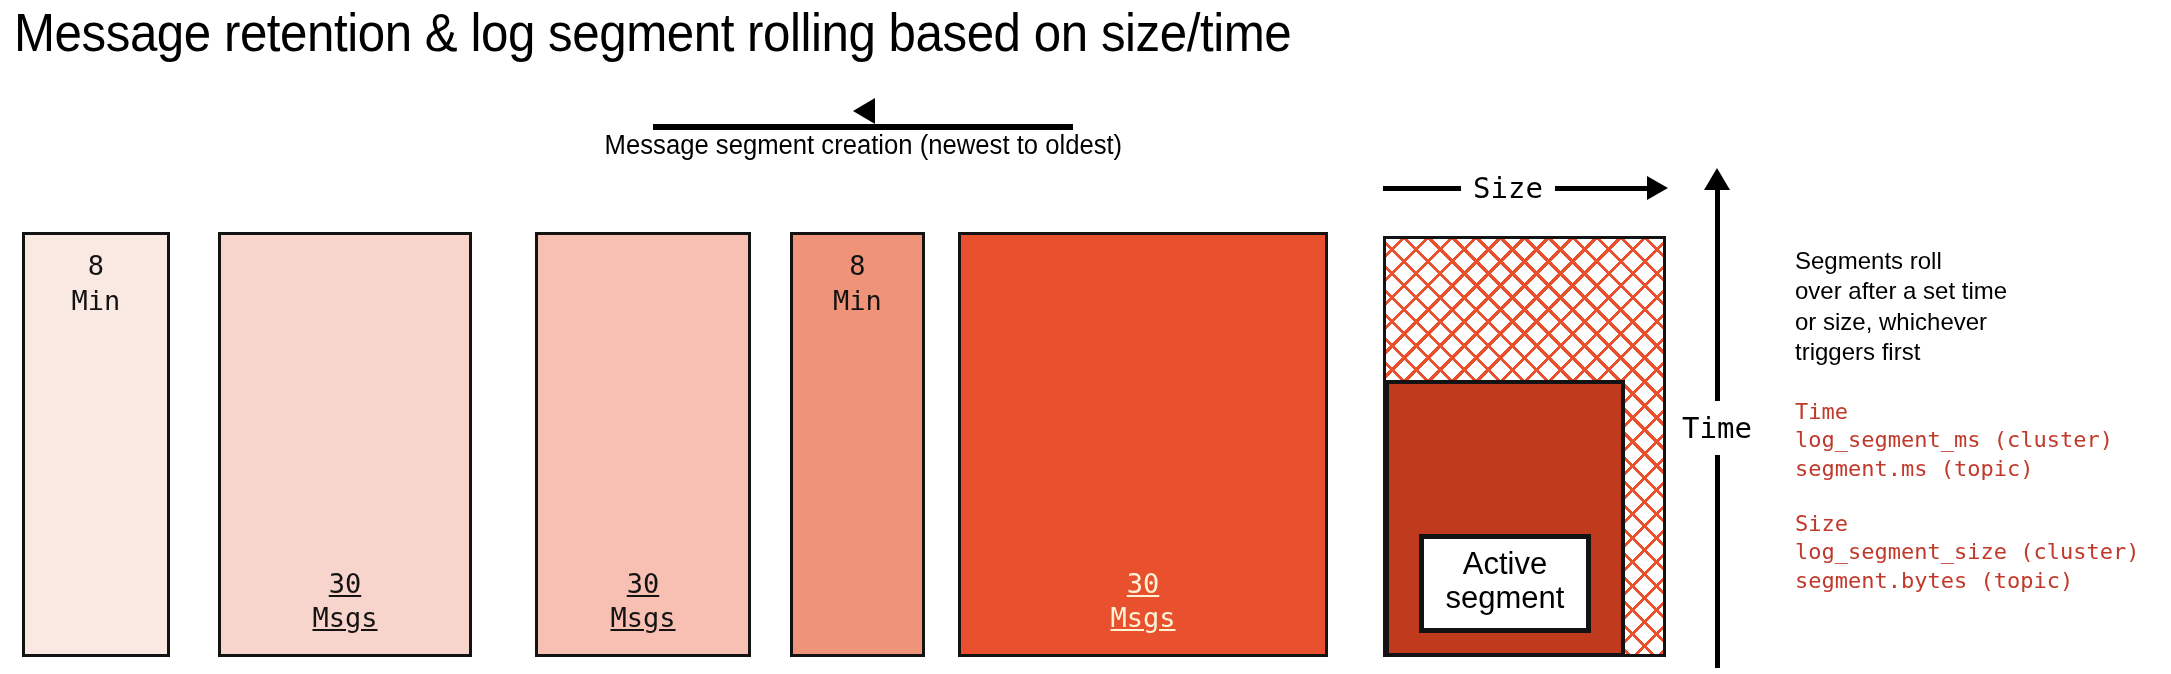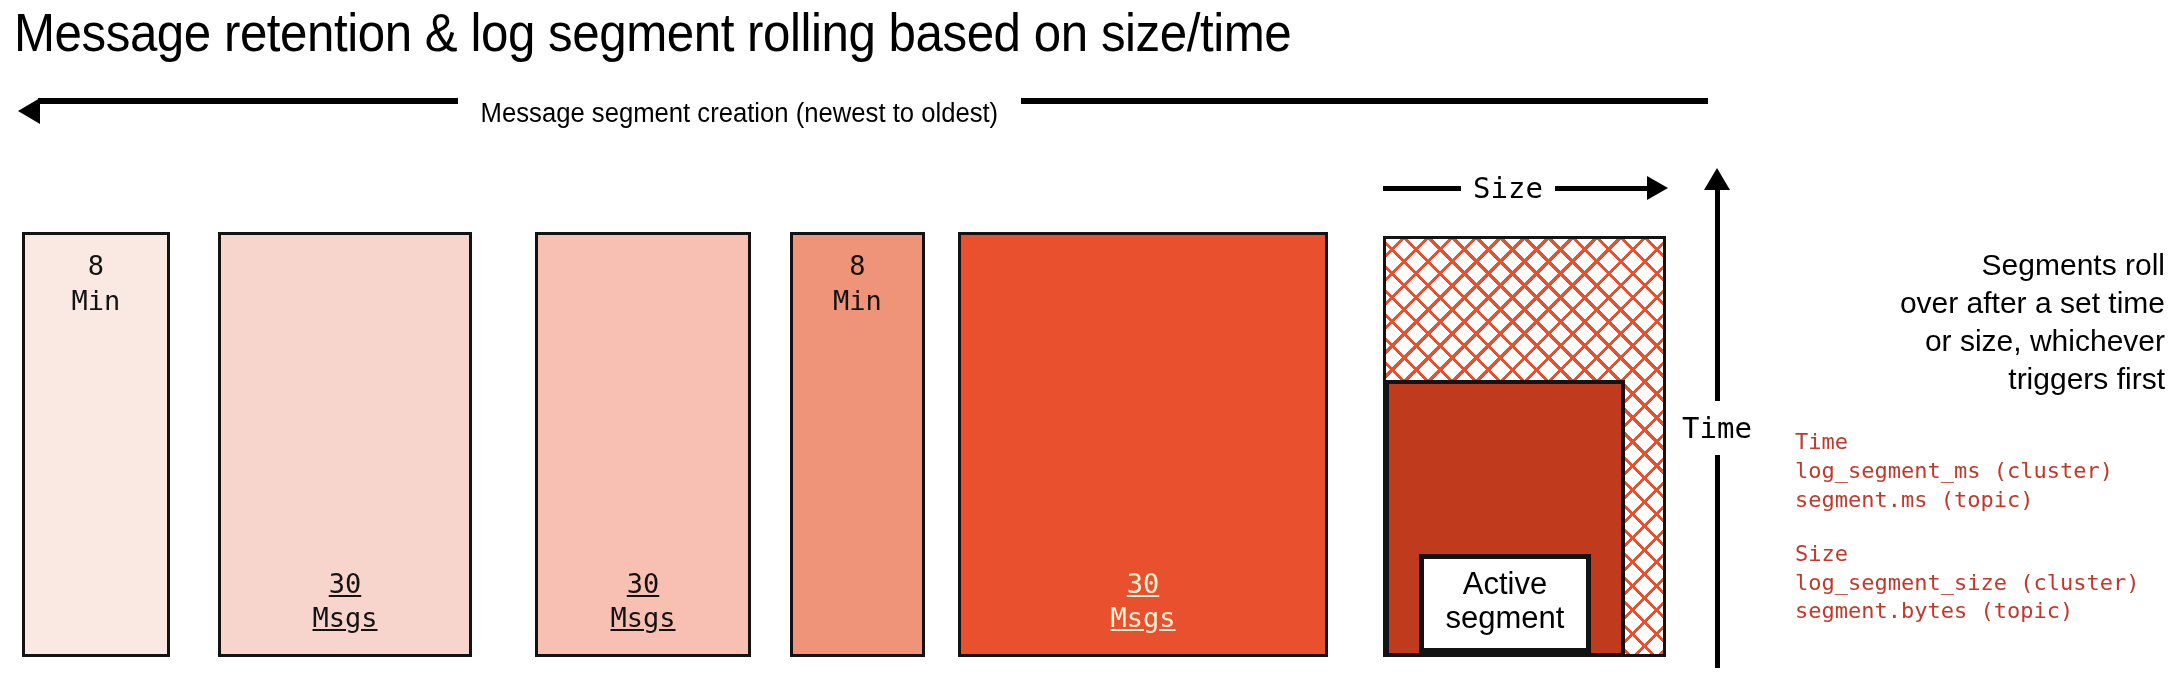--- a/index.html
+++ b/index.html
@@ -27,20 +27,22 @@
     transform: scaleX(0.93);
     transform-origin: left top;
   }
 
   
   #creation-band {
     position: absolute;
     left: 18px; top: 98px;
     width: 1690px; height: 40px;
     display: flex;
+    align-items: center;
+    flex-direction: column;
   }
   #creation-arrowhead {
     width: 0; height: 0;
     border-top: 13px solid transparent;
     border-bottom: 13px solid transparent;
     border-right: 22px solid #000;
     flex: 0 0 auto;
     margin-right: -2px;
   }
   #creation-line-left {
@@ -116,20 +118,21 @@
   }
   #active-outer {
     position: absolute;
     left: 1385px; top: 380px;
     width: 240px; height: 277px;
     background: #C03A1D;
     border: 4px solid #131313;
     display: flex;
     align-items: flex-end;
     justify-content: center;
+    padding-bottom: 20px;
   }
   #active-box {
     background: #ffffff;
     border: 5px solid #131313;
     padding: 8px 16px 12px 16px;
     text-align: center;
     font-size: 31px;
     line-height: 1.12;
     white-space: pre-line;
     min-width: 172px;
@@ -159,24 +162,23 @@
   }
   #time-line-bottom { width: 5px; background: #000; flex: 1 1 auto; }
 
   
   #notes {
     position: absolute;
     left: 1795px; top: 246px;
     width: 370px;
   }
   #notes-prose {
-    font-size: 30px;
+    font-size: 24px;
     line-height: 1.27;
     white-space: pre-line;
-    text-align: right;
   }
   .config-block {
     font-family: "DejaVu Sans Mono", "Liberation Mono", monospace;
     font-size: 22px;
     line-height: 1.30;
     color: #C0392B;
     white-space: pre-line;
   }
   #config-time { margin-top: 30px; }
   #config-size { margin-top: 26px; }

